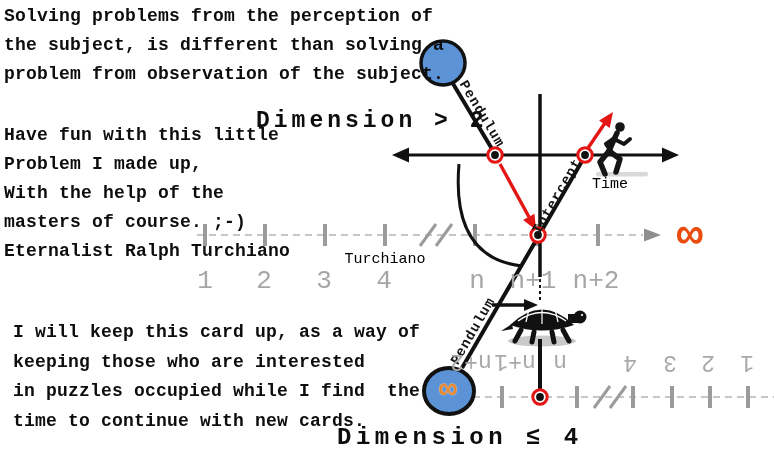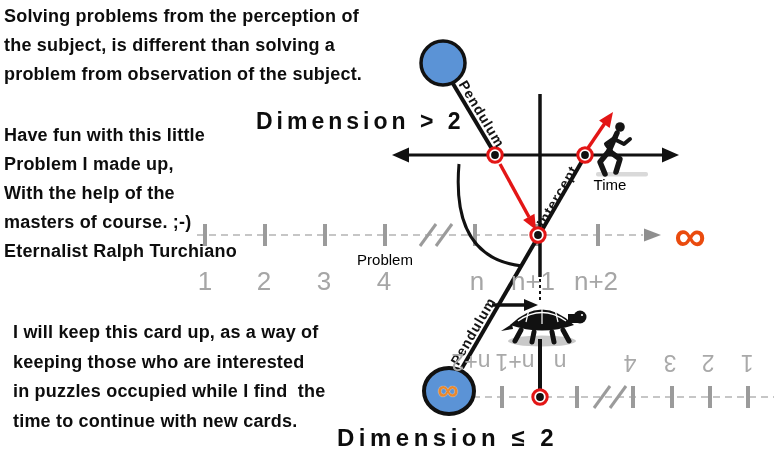--- a/index.html
+++ b/index.html
@@ -1,18 +1,18 @@
 <!DOCTYPE html>
 <html><head>
 <meta charset="utf-8">
 <style>
   html,body{margin:0;padding:0;background:#fff;}
   .canvas{
     position:relative;width:774px;height:471px;background:#ffffff;overflow:hidden;
-    font-family:Liberation Sans, sans-serif;color:#111;
+    font-family:Liberation Mono, monospace;color:#111;
   }
   .abs{position:absolute;}
   .para{white-space:pre;font-weight:bold;font-size:18px;line-height:29px;color:#0d0d0d;letter-spacing:0.2px;}
   .hint{white-space:pre;font-size:9.5px;line-height:16px;color:#3c3c3c;letter-spacing:0.1px;}
   .dim{font-weight:bold;color:#0d0d0d;white-space:nowrap;text-align:center;}
   .dim-top{left:256px;top:108px;font-size:23px;letter-spacing:4px;}
   .dim-bottom{left:337px;top:424px;font-size:24px;letter-spacing:4.5px;}
   .lbl{transform:translate(-50%,-50%);white-space:nowrap;}
   .rot{font-size:14px;font-weight:bold;color:#141414;letter-spacing:1px;}
   .axis-lbl{color:#a6a6a6;font-size:26px;font-weight:400;}
@@ -156,28 +156,28 @@
 With the help of the
 masters of course. ;-)
 Eternalist Ralph Turchiano</div>
   <div class="abs para" style="left:13px;top:318px;line-height:29.5px;">I will keep this card up, as a way of
 keeping those who are interested
 in puzzles occupied while I find  the
 time to continue with new cards.</div>
 
 
   <div class="abs dim dim-top">Dimension &gt; 2</div>
-  <div class="abs dim dim-bottom">Dimension ≤ 2</div>
+  <div class="abs dim dim-bottom">Dimension ≤ 4</div>
 
   <div class="abs lbl rot" style="left:482px;top:114px;transform:translate(-50%,-50%) rotate(59deg);">Pendulum</div>
   <div class="abs lbl rot" style="left:473px;top:331px;transform:translate(-50%,-50%) rotate(-60deg);">Pendulum</div>
   <div class="abs lbl rot" style="left:557px;top:196px;transform:translate(-50%,-50%) rotate(-60deg);">Intercept</div>
 
   <div class="abs lbl small-lbl" style="left:610px;top:184px;">Time</div>
-  <div class="abs lbl small-lbl" style="left:385px;top:259px;">Problem</div>
+  <div class="abs lbl small-lbl" style="left:385px;top:259px;">Turchiano</div>
 
   <div class="abs lbl inf-right" style="left:690px;top:236px;">∞</div>
   <div class="abs lbl inf-bob" style="left:448px;top:390px;">∞</div>
 
   <span class="abs lbl axis-lbl" style="left:205px;top:281px;">1</span>
   <span class="abs lbl axis-lbl" style="left:264px;top:281px;">2</span>
   <span class="abs lbl axis-lbl" style="left:324px;top:281px;">3</span>
   <span class="abs lbl axis-lbl" style="left:384px;top:281px;">4</span>
   <span class="abs lbl axis-lbl" style="left:477px;top:281px;">n</span>
   <span class="abs lbl axis-lbl" style="left:533px;top:281px;">n+1</span>

